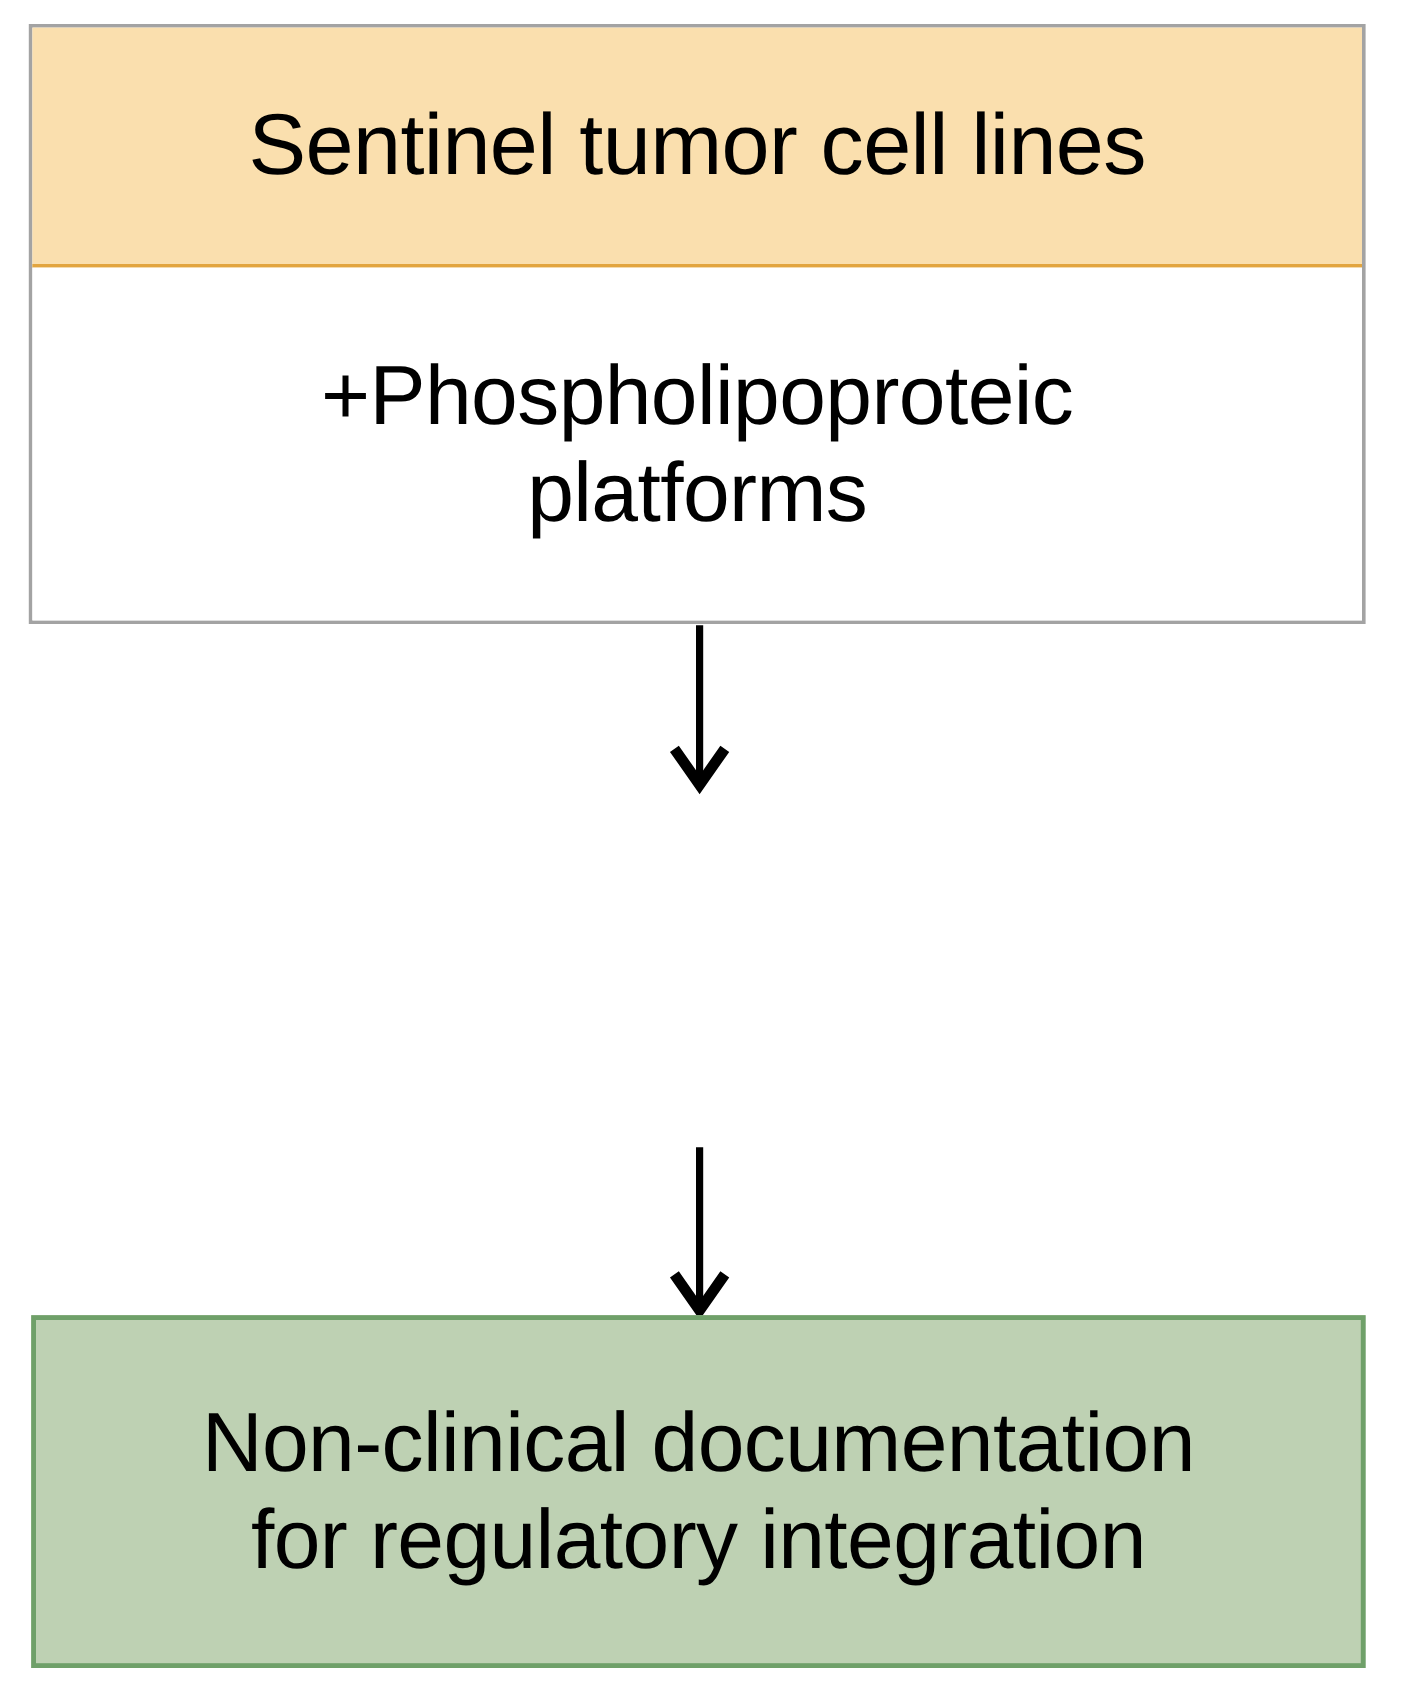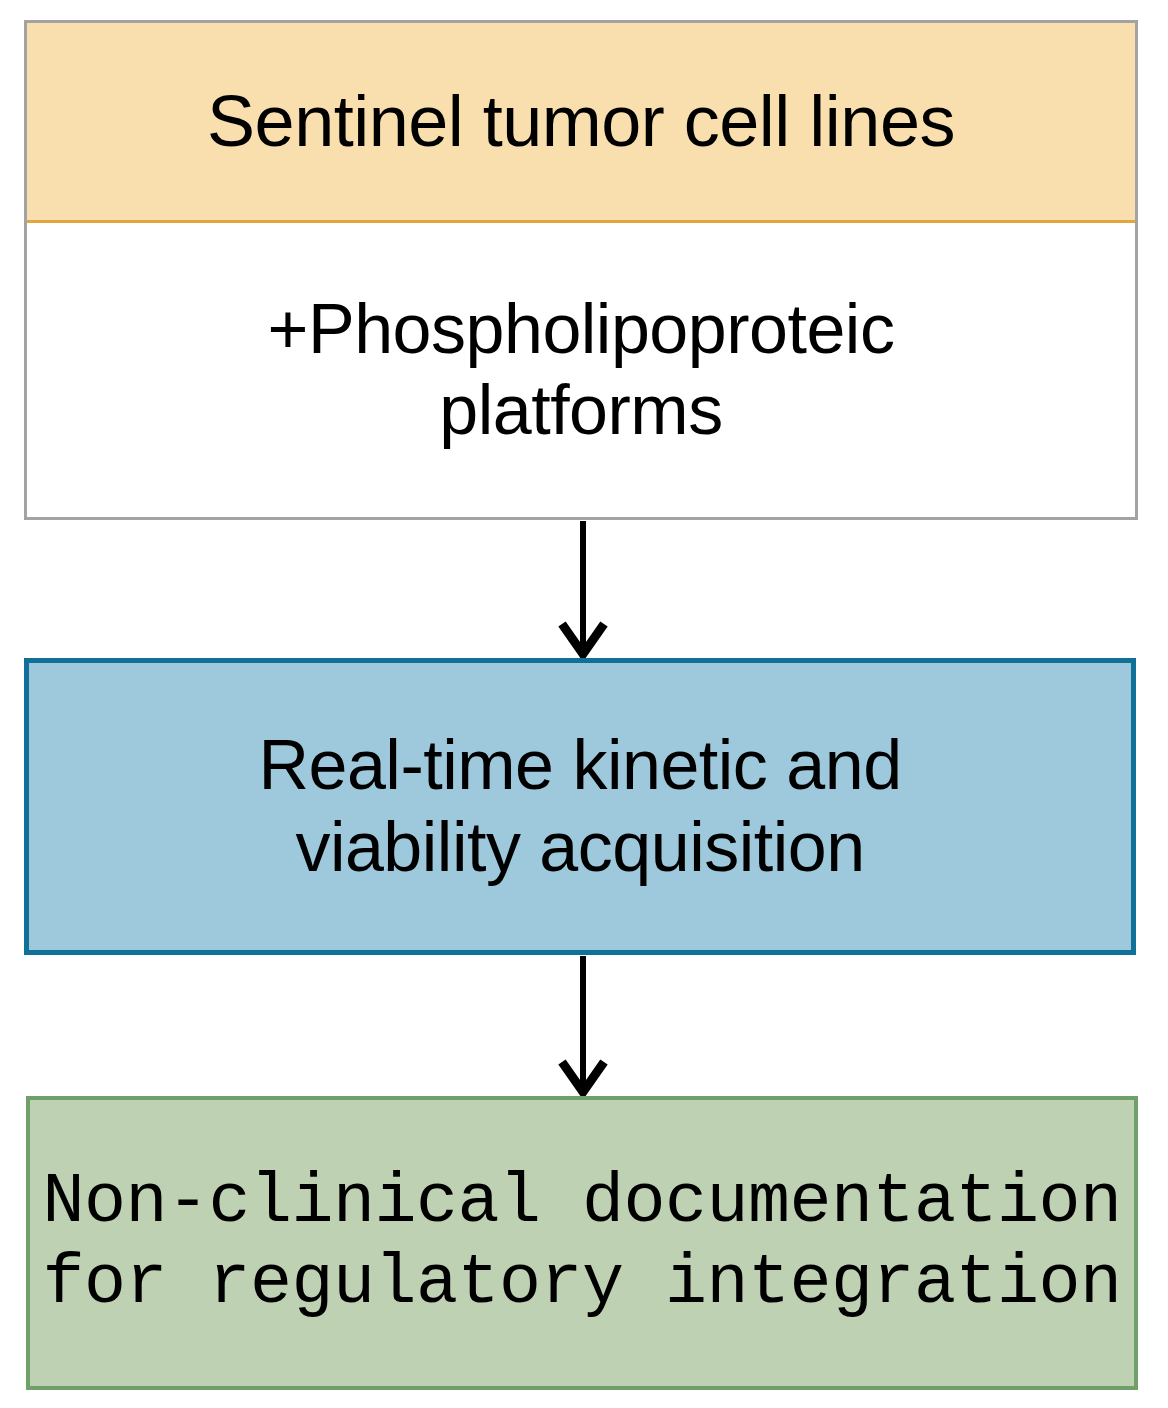--- a/index.html
+++ b/index.html
@@ -96,21 +96,20 @@
   }
 
   
   #stage-output {
     left: 26px;
     top: 1096px;
     width: 1112px;
     height: 294px;
     border: 4px solid #6FA069;
     background: #BED1B3;
-    font-family: Liberation Mono, monospace;
   }
   #stage-output .node-text {
     font-size: 70px;
     padding: 0 10px;
   }
 
   
   .connector {
     position: absolute;
     left: 0;
@@ -133,24 +132,20 @@
       <div class="node-text">+Phospholipoproteic
 platforms</div>
     </div>
   </div>
 
   <svg class="connector" id="connector-1" viewBox="0 0 1168 1408" width="1168" height="1408">
     <line x1="583" y1="521" x2="583" y2="655" stroke="#000000" stroke-width="6"></line>
     <polyline points="562,624 583,654 604,624" fill="none" stroke="#000000" stroke-width="9" stroke-linecap="butt" stroke-linejoin="miter"></polyline>
   </svg>
 
-  <div class="node" id="stage-acquisition">
-    <div class="node-text">Real-time kinetic and
-viability acquisition</div>
-  </div>
 
   <svg class="connector" id="connector-2" viewBox="0 0 1168 1408" width="1168" height="1408">
     <line x1="583" y1="956" x2="583" y2="1093" stroke="#000000" stroke-width="6"></line>
     <polyline points="562,1062 583,1092 604,1062" fill="none" stroke="#000000" stroke-width="9" stroke-linecap="butt" stroke-linejoin="miter"></polyline>
   </svg>
 
   <div class="node" id="stage-output">
     <div class="node-text">Non-clinical documentation
 for regulatory integration</div>
   </div>

